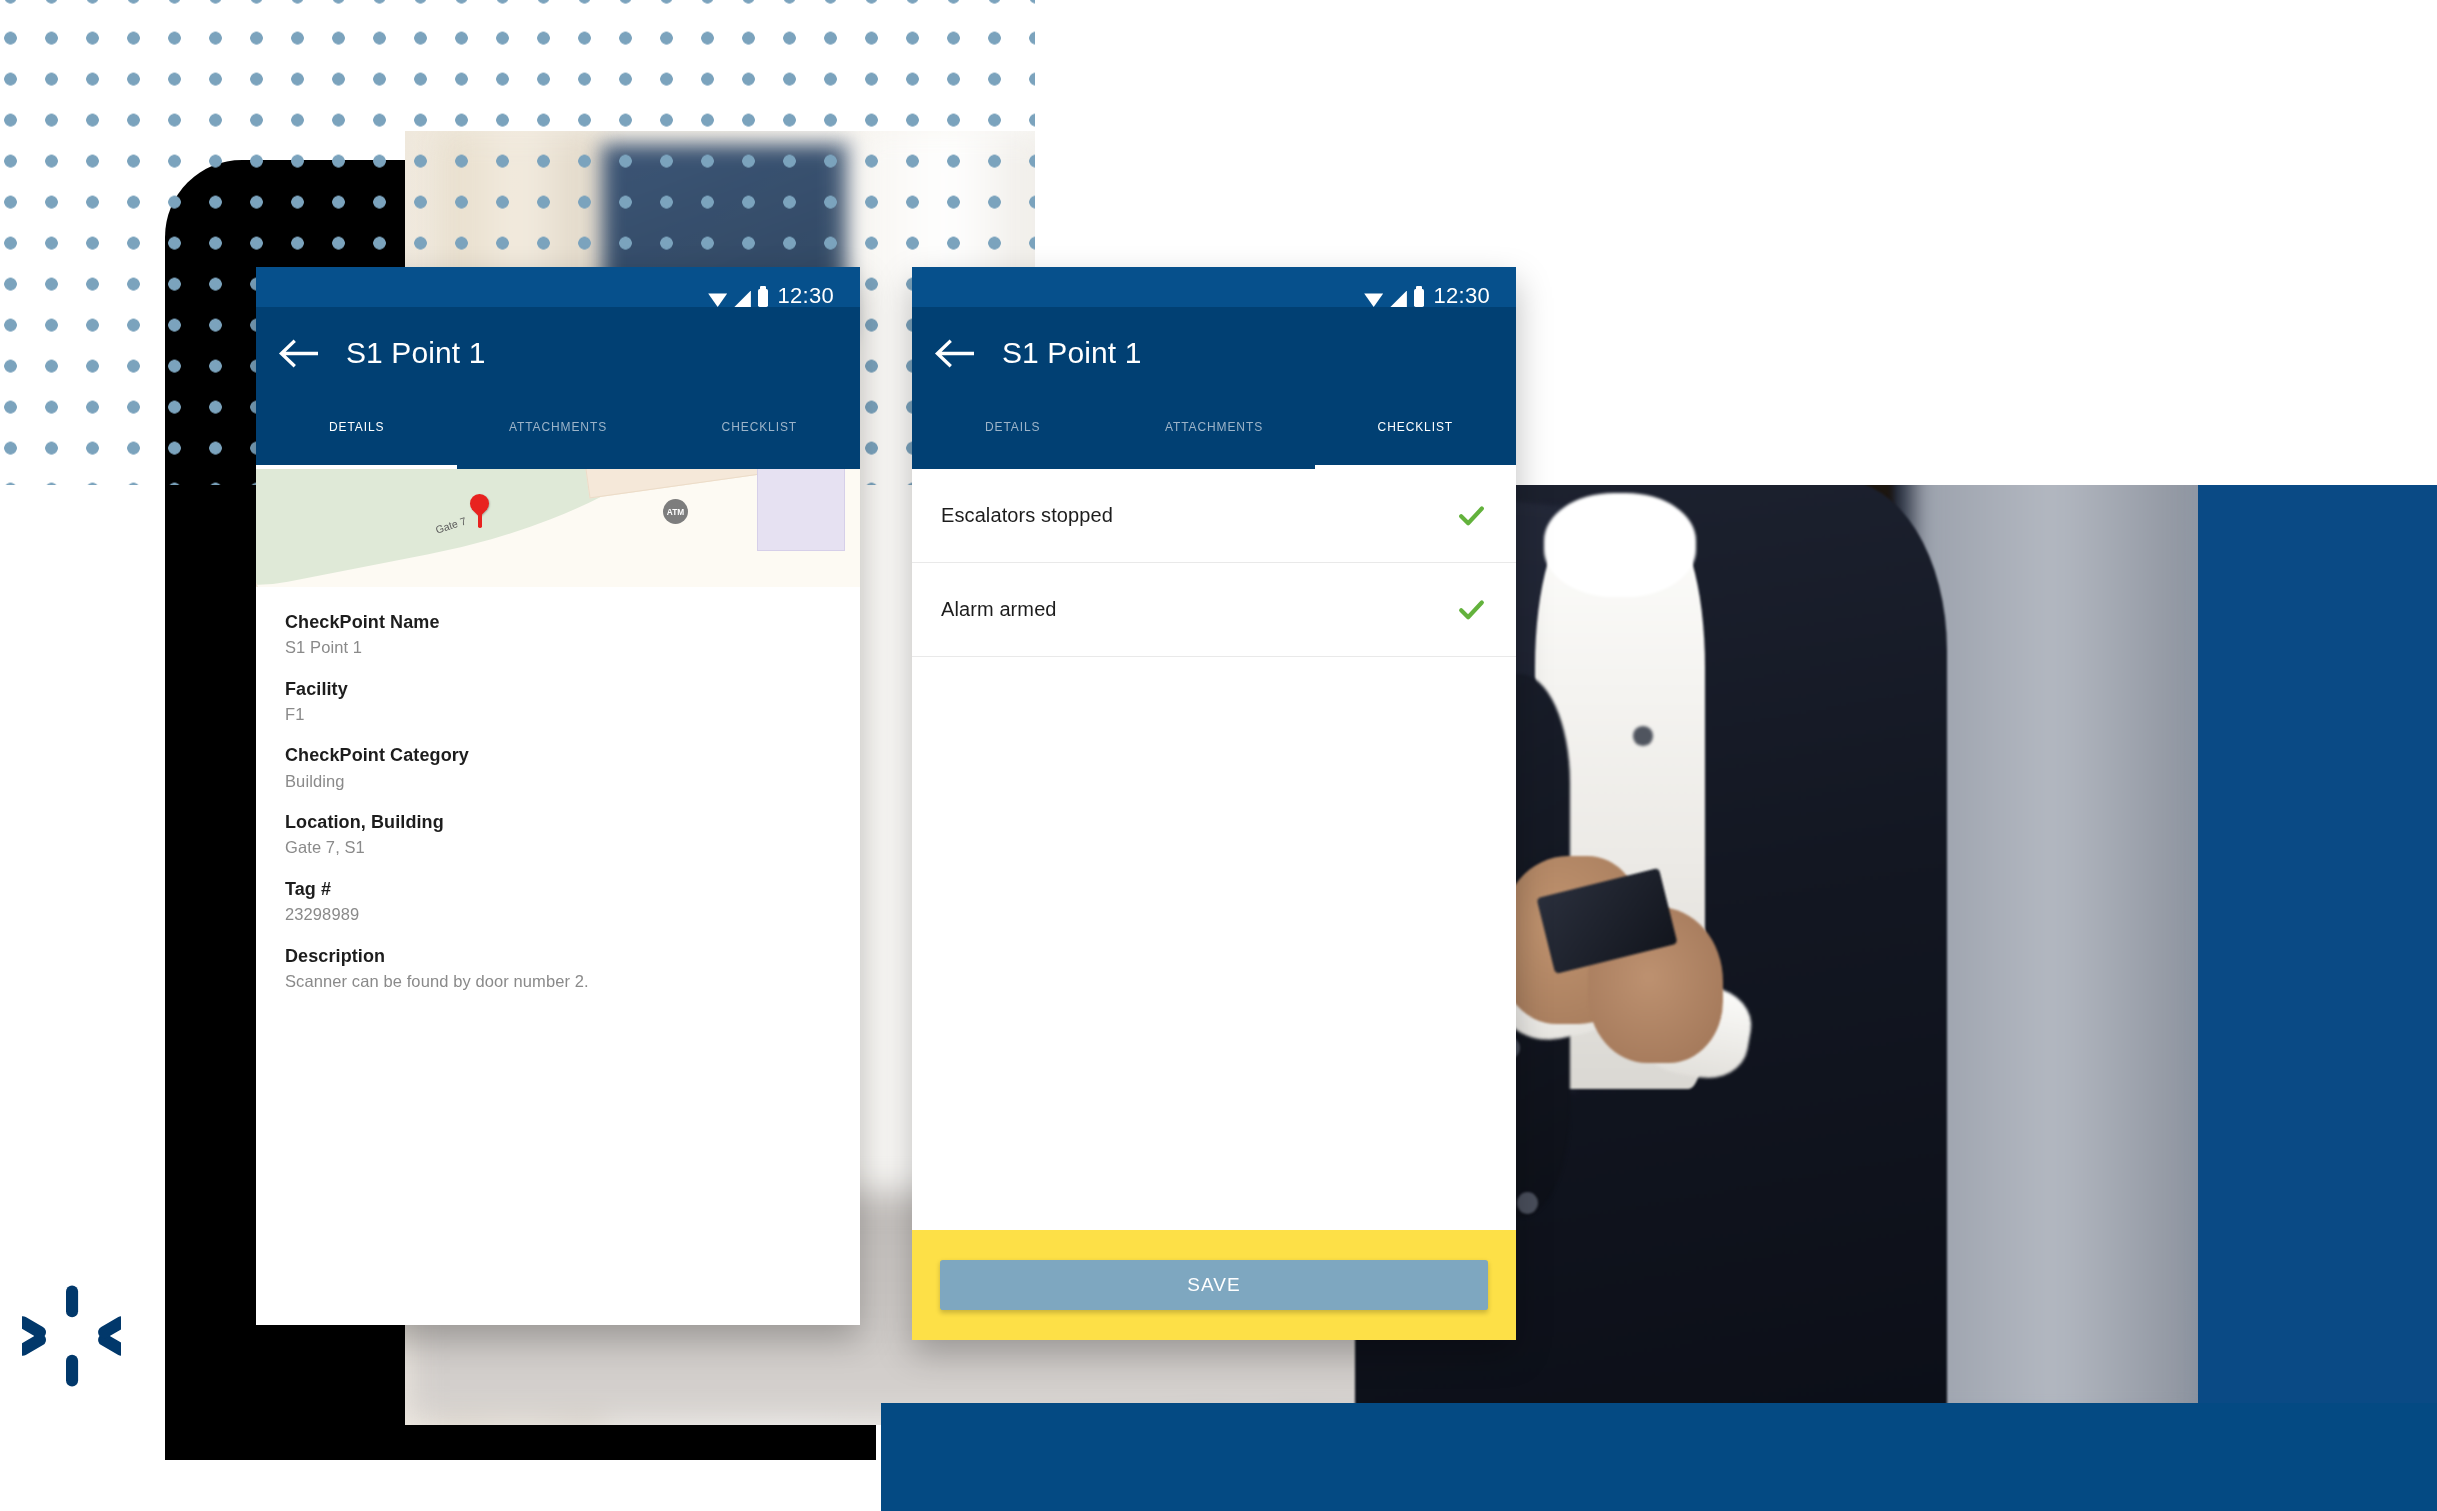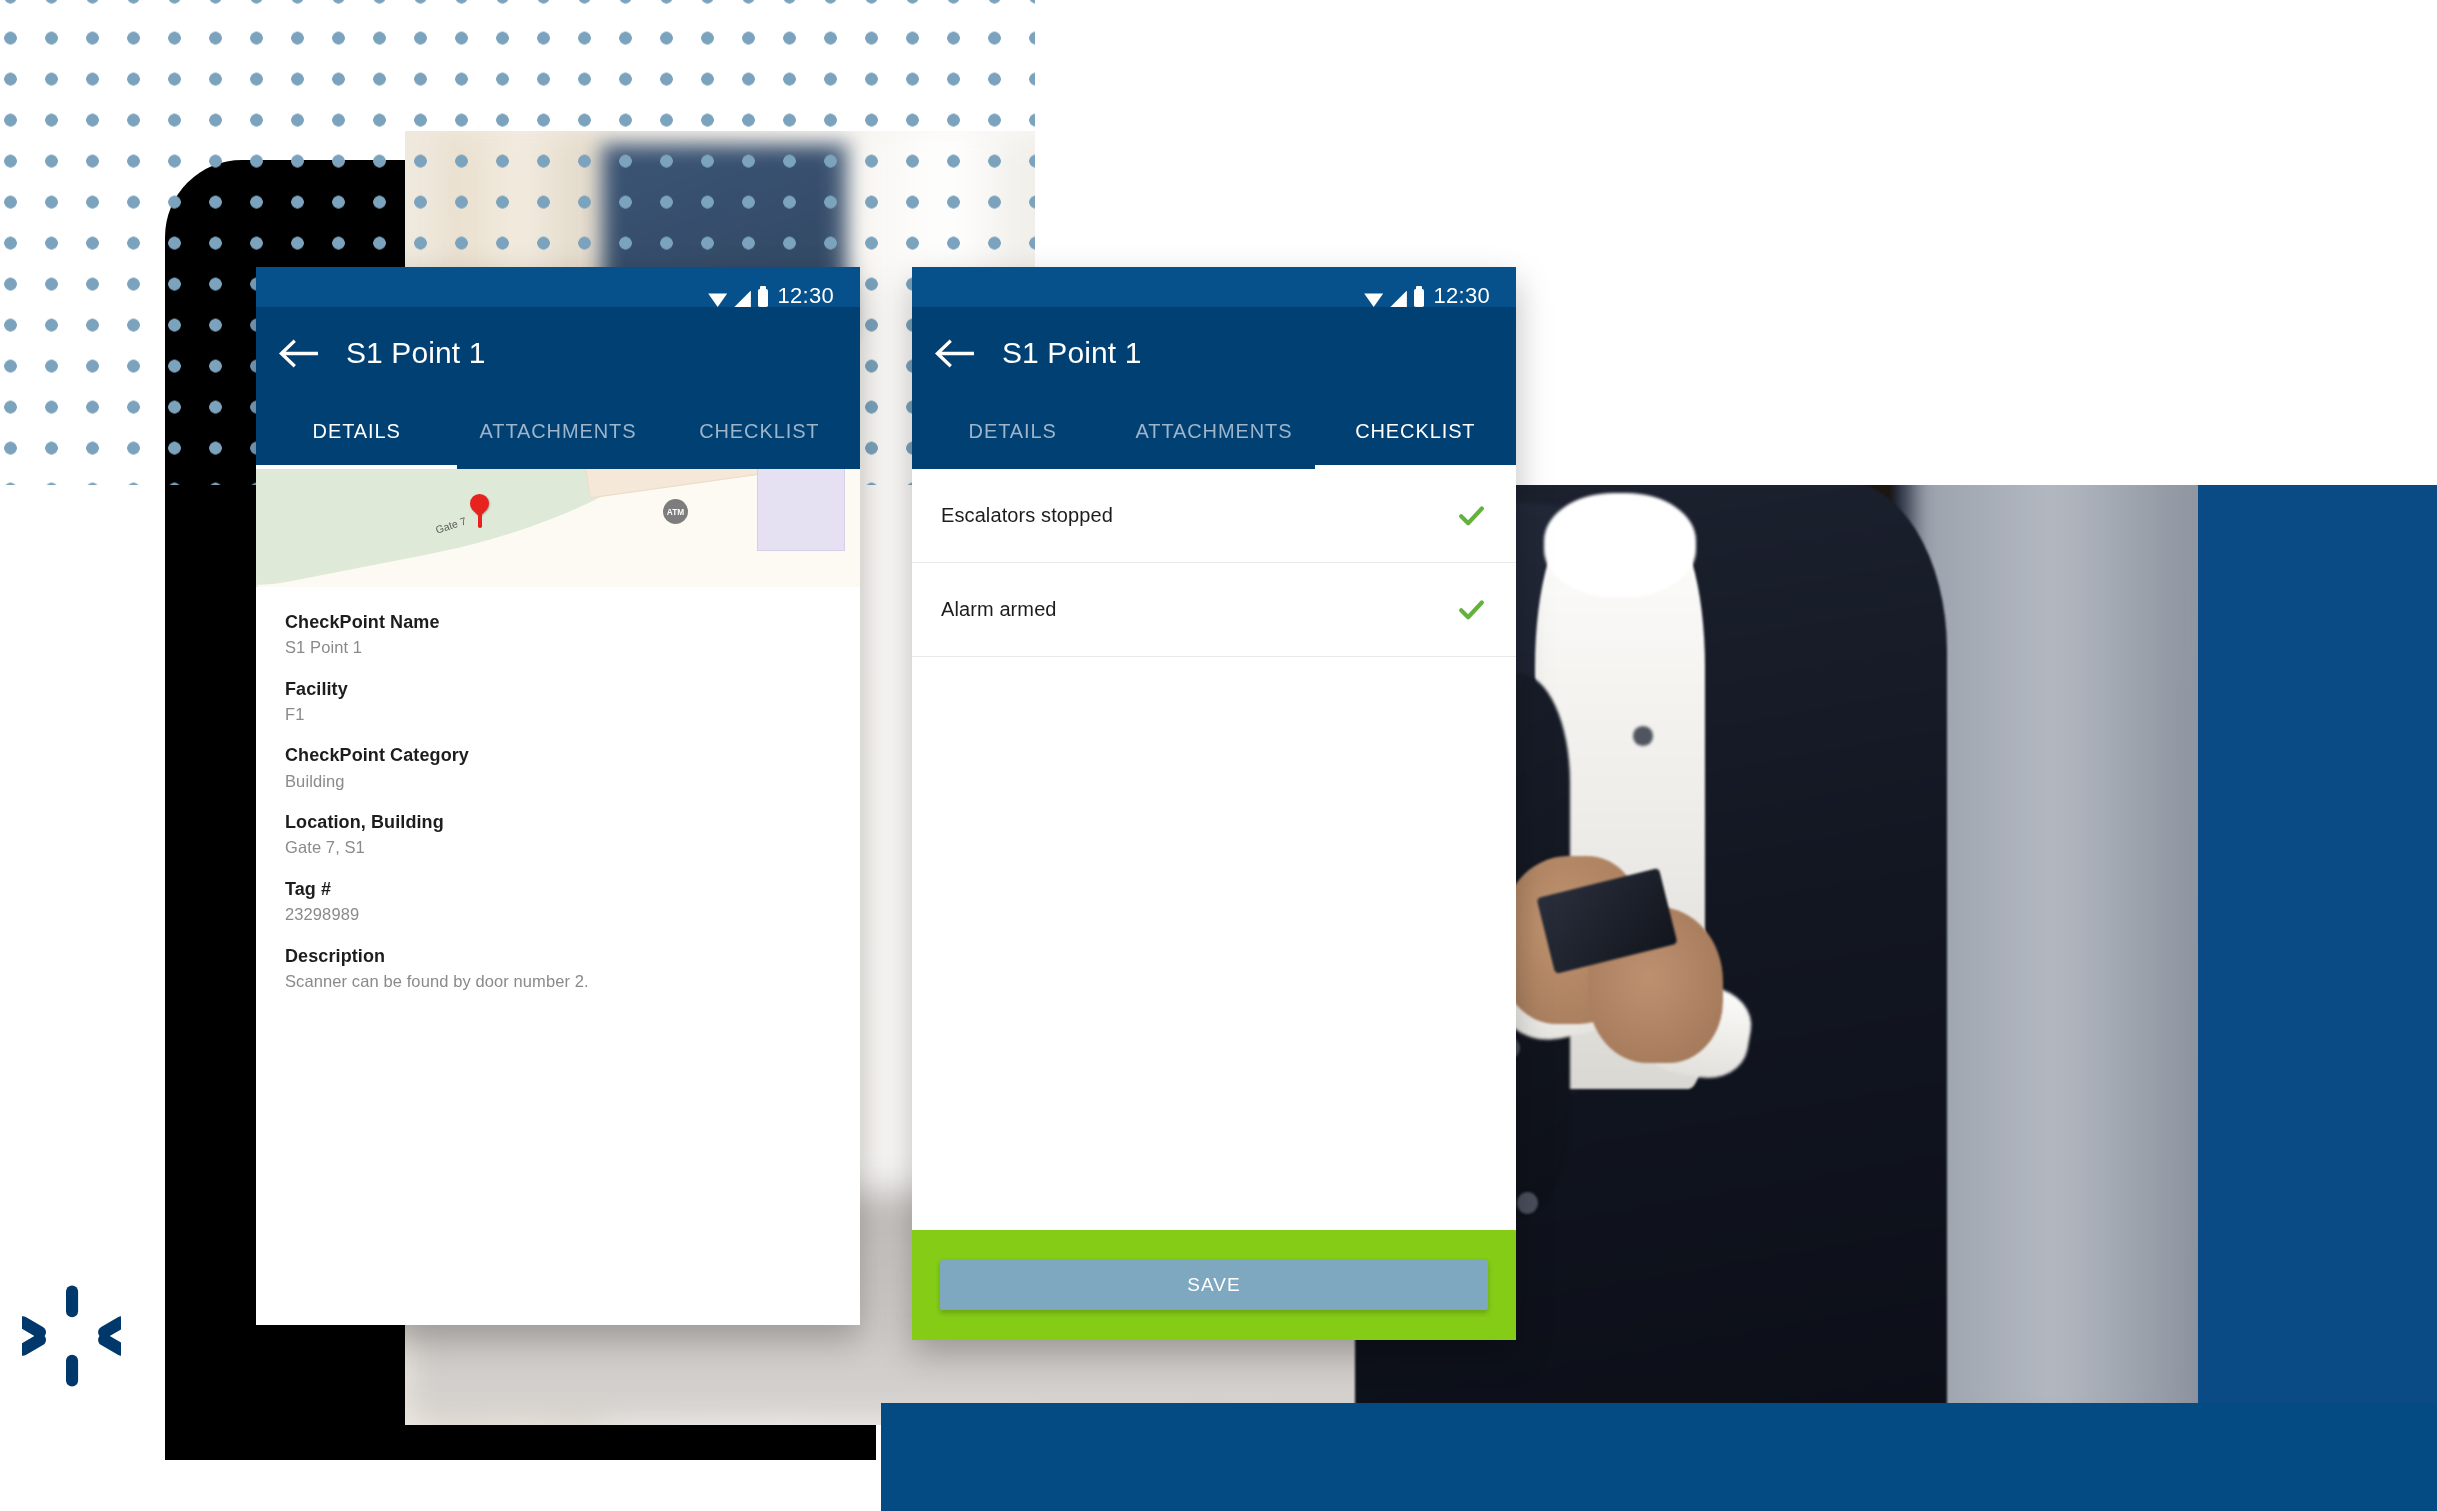--- a/index.html
+++ b/index.html
@@ -121,21 +121,21 @@
   .sig-tri { width:16.5px; height:16.5px; background:#fff; clip-path: polygon(100% 0%, 100% 100%, 0% 100%); }
   .batt { width:10px; height:18px; background:#fff; border-radius:1.7px; position:relative; }
   .batt::before { content:""; position:absolute; top:-2.8px; left:2.2px; width:5.5px; height:2.8px; background:#fff; border-radius:1.1px 1.1px 0 0; }
 
   .appbar { background:#014073; height:107px; position:relative; }
   .back-arrow { position:absolute; left:22px; top:31px; width:40px; height:31px; cursor:pointer; }
   .apptitle { position:absolute; left:90px; top:29px; color:#fff; font-size:30px; font-weight:400; letter-spacing:0.1px; }
 
   .tabs { background:#014073; height:55px; display:flex; position:relative; }
   .tab { flex:1; display:flex; align-items:flex-start; justify-content:center;
-         color:#9db4c9; font-size:20px; letter-spacing:0.9px; padding-top:5.5px; cursor:pointer; font-weight:400; }
+         color:#9db4c9; font-size:12px; letter-spacing:0.9px; padding-top:5.5px; cursor:pointer; font-weight:400; }
   .tab.active { color:#ffffff; }
   .tabline { position:absolute; bottom:0; height:3.9px; background:#fff; width:33.33%; }
 
   
   .mapwrap { position:absolute; left:0; top:202px; width:604px; height:118px; overflow:hidden; background:#fdf9f1; }
   .mapcanvas { position:absolute; left:-50px; top:-132px; width:705px; height:419px; background:#fdfaf3; }
   .m-green { position:absolute; left:-22px; top:-33px; width:551px; height:242px;
              background:#dfe9d7; border-radius:0 0 60% 14%; transform:rotate(-11deg); }
   .m-bldg { position:absolute; background:#f5e8d9; border:1.1px solid #ecdcc8; }
   .m-bldg2 { position:absolute; background:#f8efe2; border:1.1px solid #f0e3d2; }
@@ -154,21 +154,21 @@
   .photo-fab { position:absolute; right:27.5px; top:19px; width:45px; height:45px; border-radius:50%;
                background:#f1f1f1; display:flex; align-items:center; justify-content:center; cursor:pointer; }
 
   
   .checklist { position:absolute; left:0; top:202px; width:604px; height:871px; background:#fff; }
   .crow { height:94px; display:flex; align-items:center; justify-content:space-between;
           padding:0 29px; border-bottom:1.7px solid #e9e9e9; cursor:pointer; }
   .ctext { font-size:20px; color:#1d1d1d; letter-spacing:0.1px; }
   .ccheck { width:31px; height:31px; }
   .savewrap { position:absolute; left:0; bottom:0; width:604px; height:110px;
-              background:#84cc16; display:flex; align-items:center; justify-content:center; }
+              background:#fde047; display:flex; align-items:center; justify-content:center; }
   .savebtn { width:548px; height:50px; background:#7ea7c0; border:none; border-radius:2.8px;
              color:#fff; font-size:19px; letter-spacing:1.1px; cursor:pointer;
              box-shadow:0 2.8px 5.5px rgba(0,0,0,.2); font-family:"Liberation Sans",sans-serif; }
 </style>
 </head>
 <body>
 
 <div id="stage">
 
   <div id="photo">

